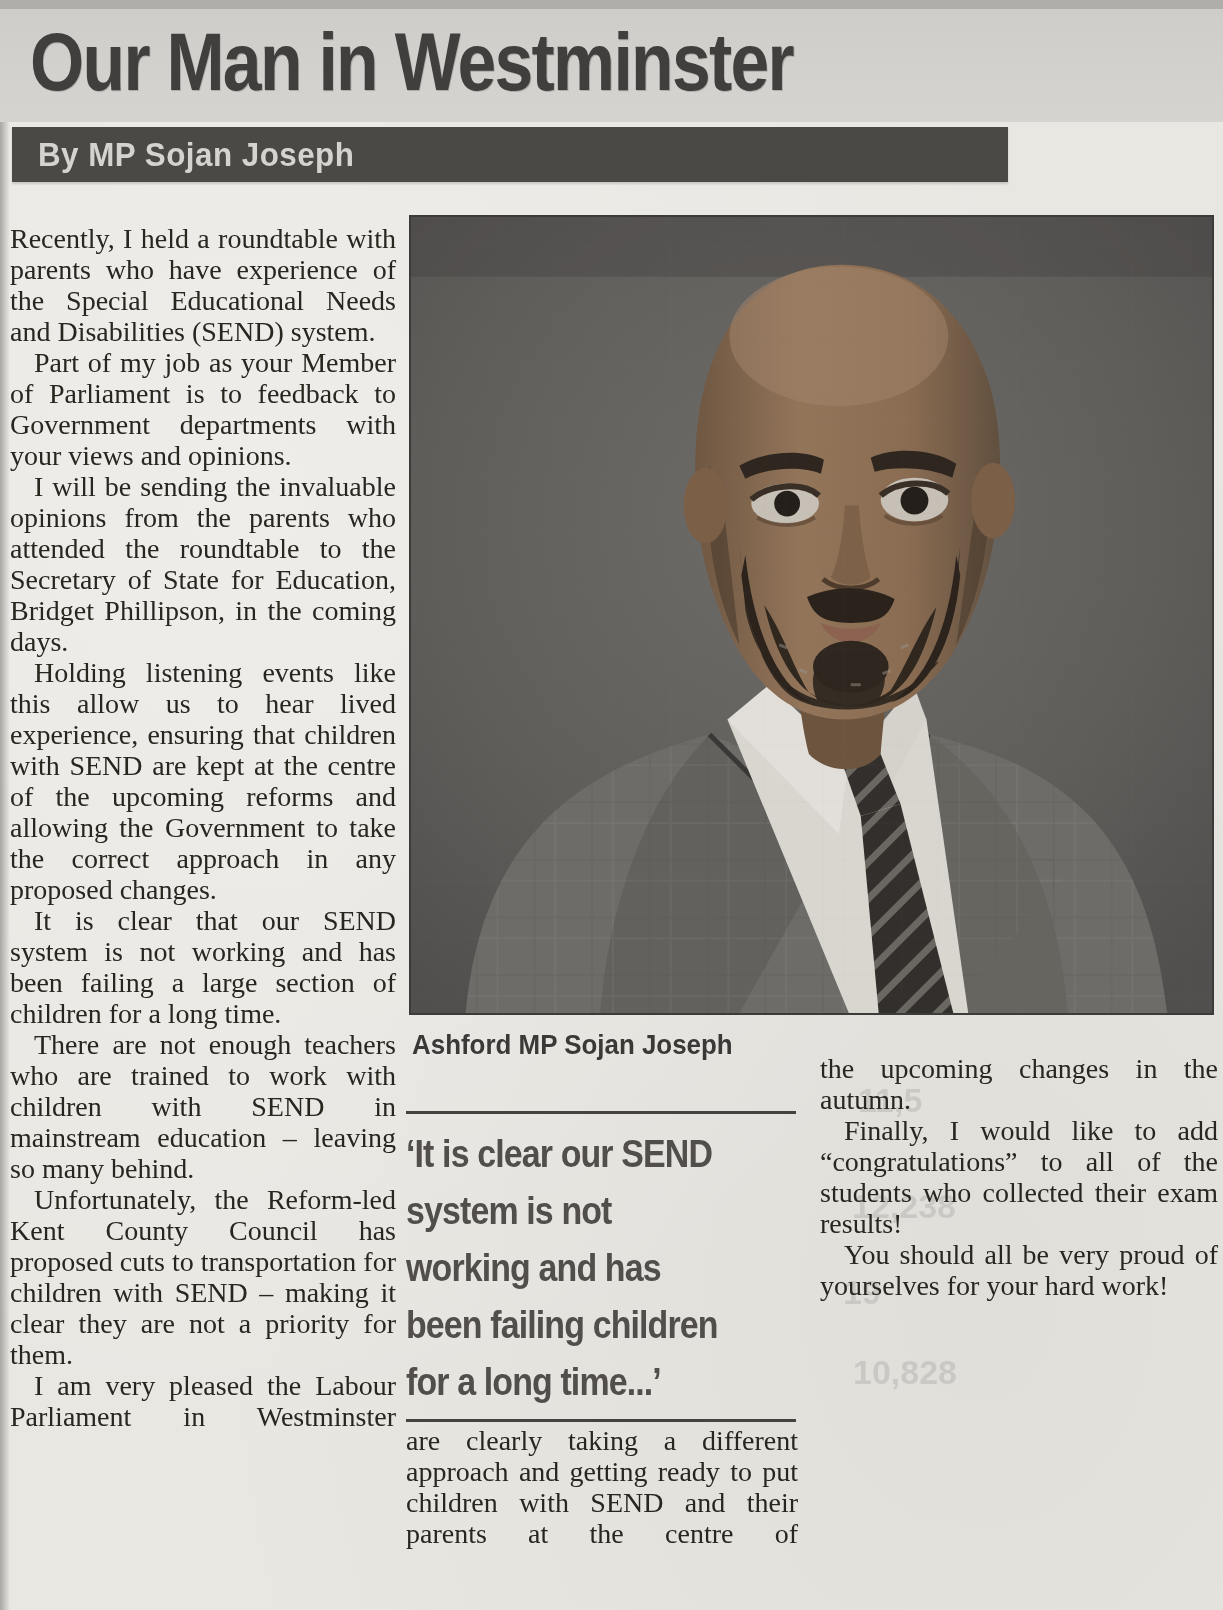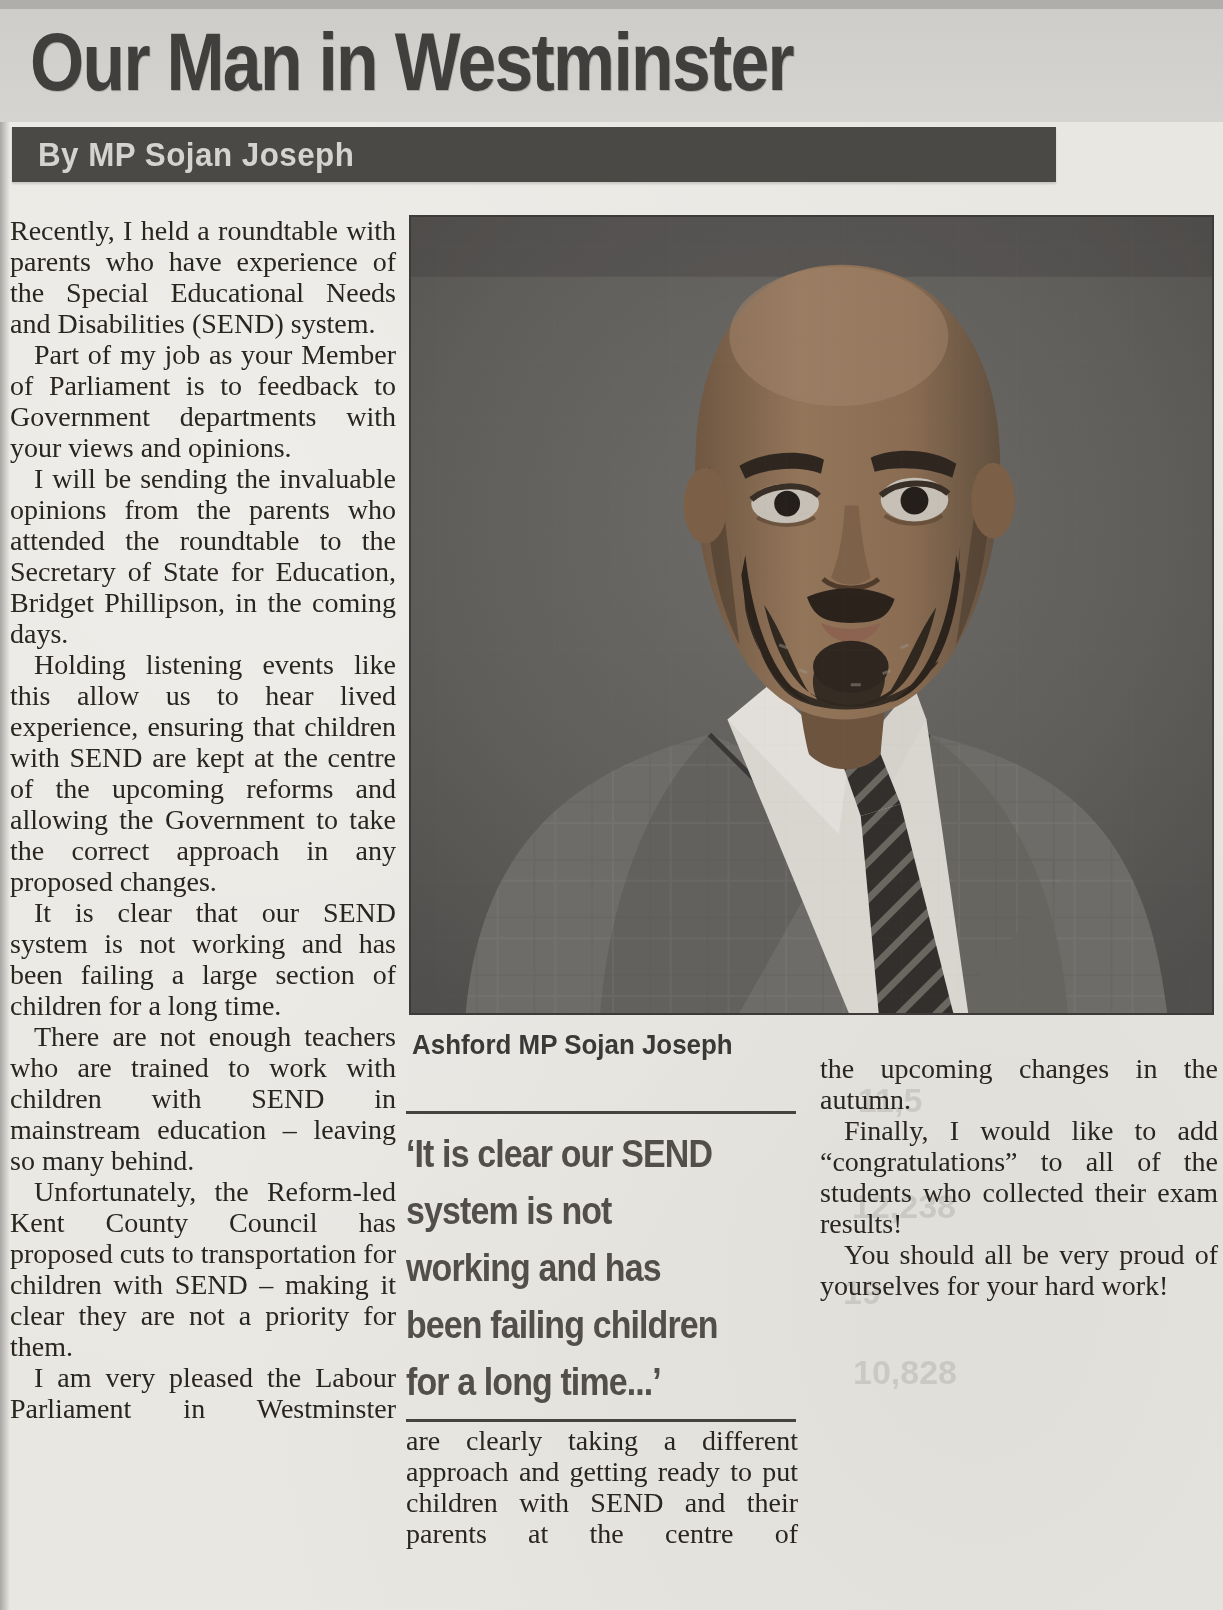--- a/index.html
+++ b/index.html
@@ -35,21 +35,20 @@
     letter-spacing:-2px;
     transform:scaleX(.85);
     transform-origin:left top;
     white-space:nowrap;
     text-shadow:1px 1px 0 rgba(60,58,56,.25);
   }
   .byline-bar{
     position:absolute;left:12px;top:118px;width:996px;height:55px;
     background:#4a4946;
     box-shadow:0 2px 2px rgba(0,0,0,.15);
-    padding-left:48px;
   }
   .byline-text{
     position:absolute;left:26px;top:9px;
     font-family:"Liberation Sans",sans-serif;
     font-weight:bold;
     font-size:33px;
     color:#d4d3d0;
     letter-spacing:.5px;
     transform:scaleX(.95);
     transform-origin:left top;
@@ -58,21 +57,21 @@
   .body-col{
     position:absolute;
     font-size:28px;
     line-height:31px;
     color:#29261f;
     text-align:justify;
   }
   .body-col p{margin:0;text-indent:24px;}
   .body-col p.noindent{text-indent:0;}
   .body-col p.stretch{text-align-last:justify;}
-  .col-left{left:10px;top:206px;width:386px;}
+  .col-left{left:10px;top:214px;width:386px;}
   .col-mid-cont{left:406px;top:1416px;width:392px;}
   .col-right{left:820px;top:1044px;width:398px;z-index:2;}
 
   .photo-frame{
     position:absolute;left:409px;top:206px;width:805px;height:800px;
     border:2px solid #3c3b39;
     box-sizing:border-box;
     background:#5e5c5a;
   }
   .photo-frame svg{display:block;width:100%;height:100%;}

